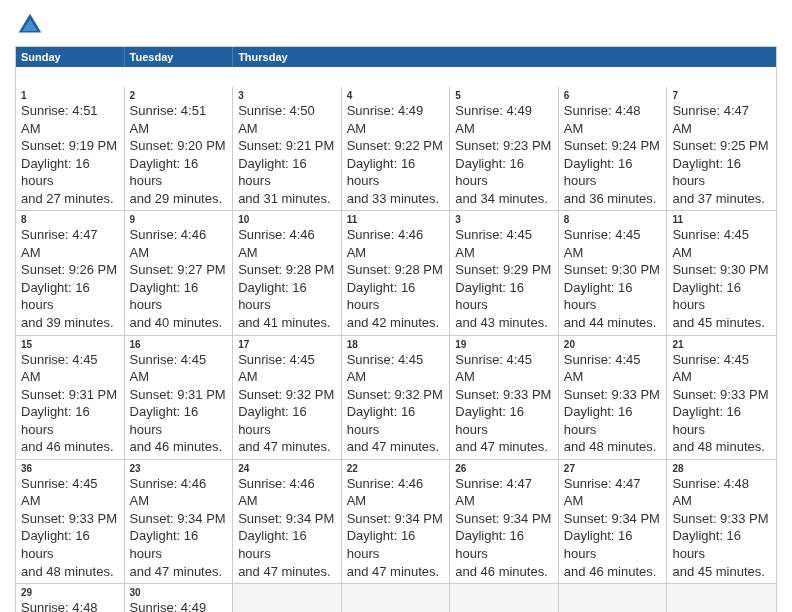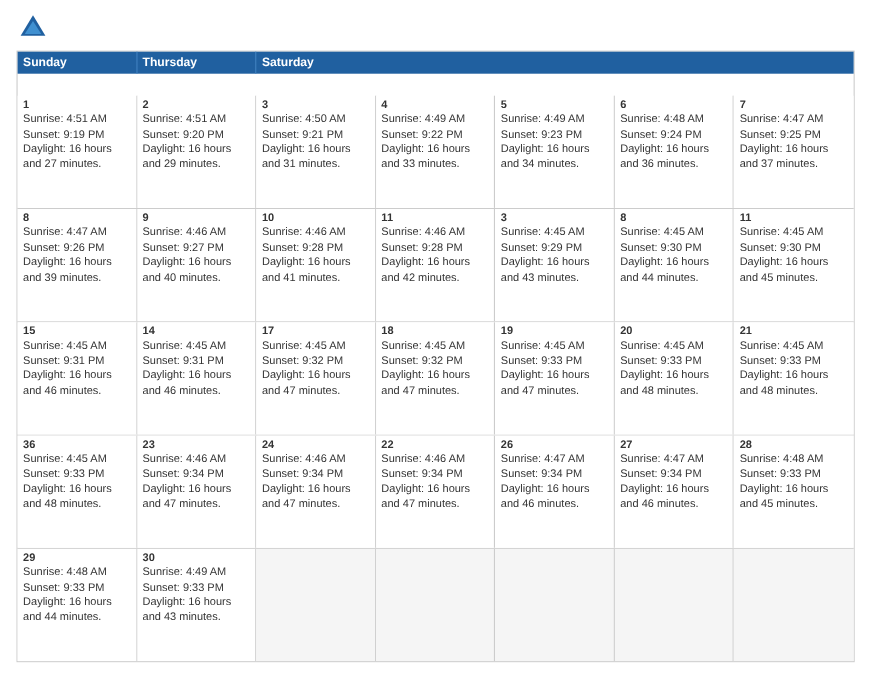--- a/index.html
+++ b/index.html
@@ -98,21 +98,21 @@
     }
     .cal-cell:last-child { border-right: none; }
     .cal-cell.empty { background: #f5f5f5; }
     .day-num {
       font-size: 10px;
       font-weight: bold;
       display: block;
       margin-bottom: 1px;
     }
     .cell-text {
-      font-size: 10px;
+      font-size: 13px;
       line-height: 1.35;
       color: #333;
     }
   </style>
 </head>
 <body>
 
 <div class="page">
   <div class="header">
     <div class="logo">
@@ -127,22 +127,22 @@
     </div>
     <div class="title-block">
       <div class="month-title"></div>
       <div class="location"></div>
     </div>
   </div>
 
   <div class="calendar">
     <div class="cal-header">
     <div class="cal-header-cell">Sunday</div>
+        <div class="cal-header-cell">Tuesday</div>
         <div class="cal-header-cell">Thursday</div>
-        <div class="cal-header-cell">Saturday</div>
       </div>
     <div class="cal-body">
     <div class="cal-row">
           <div class="cal-cell">
             <span class="day-num">1</span>
             <div class="cell-text" style="white-space: pre-line;">Sunrise: 4:51 AM
 Sunset: 9:19 PM
 Daylight: 16 hours
 and 27 minutes.</div>
           </div>
@@ -242,21 +242,21 @@
         </div>
         <div class="cal-row">
           <div class="cal-cell">
             <span class="day-num">15</span>
             <div class="cell-text" style="white-space: pre-line;">Sunrise: 4:45 AM
 Sunset: 9:31 PM
 Daylight: 16 hours
 and 46 minutes.</div>
           </div>
           <div class="cal-cell">
-            <span class="day-num">14</span>
+            <span class="day-num">16</span>
             <div class="cell-text" style="white-space: pre-line;">Sunrise: 4:45 AM
 Sunset: 9:31 PM
 Daylight: 16 hours
 and 46 minutes.</div>
           </div>
           <div class="cal-cell">
             <span class="day-num">17</span>
             <div class="cell-text" style="white-space: pre-line;">Sunrise: 4:45 AM
 Sunset: 9:32 PM
 Daylight: 16 hours

